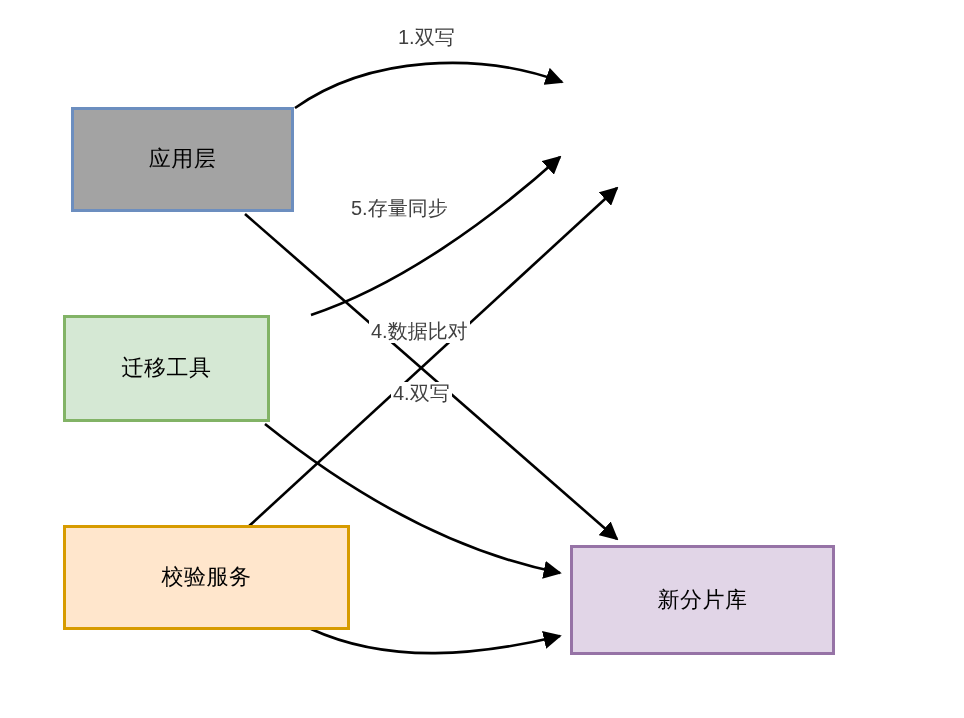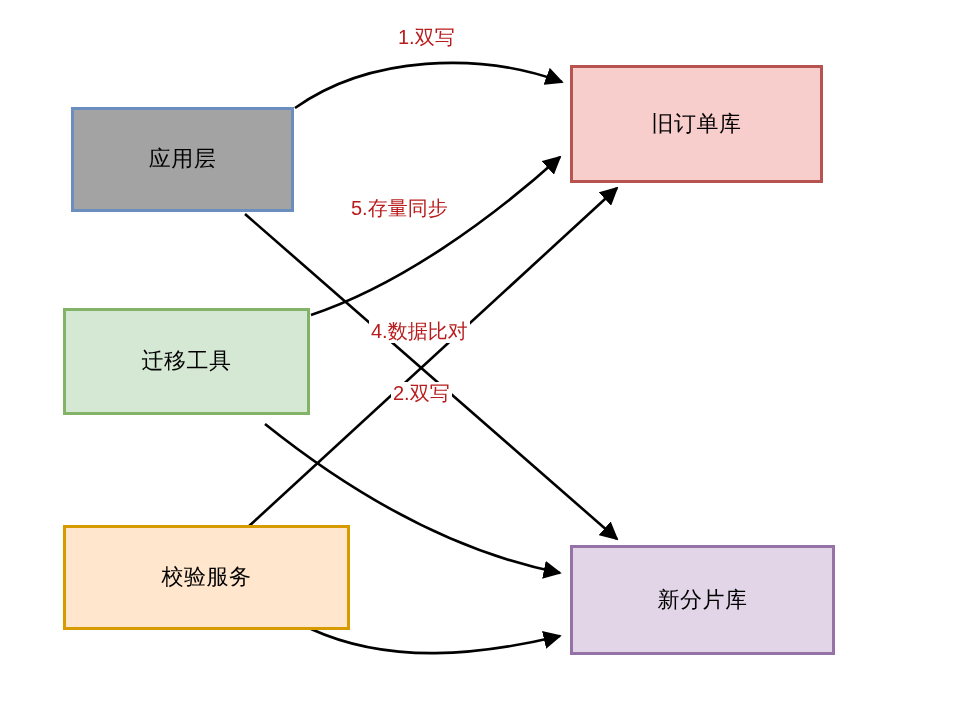--- a/index.html
+++ b/index.html
@@ -37,21 +37,21 @@
   .node-label {
     font-size: 22px;
     line-height: 1.2;
     color: #000000;
     letter-spacing: 0.5px;
     user-select: none;
   }
   .edge-label {
     position: absolute;
     font-size: 20px;
-    color: #b91c1c;
+    color: #404040;
     white-space: nowrap;
     background: #ffffff;
     padding: 0 2px;
     line-height: 1.15;
     user-select: none;
   }
 </style>
 </head>
 <body>
 
@@ -74,37 +74,34 @@
 
     <path d="M 265 424 C 360 500, 460 553, 560 573" fill="none" stroke="#000000" stroke-width="2.6" marker-end="url(#arrow)"></path>
 
     <path d="M 311 629 C 390 665, 480 655, 560 636" fill="none" stroke="#000000" stroke-width="2.6" marker-end="url(#arrow)"></path>
   </svg>
 
   <div class="node" style="left: 71px; top: 107px; width: 223px; height: 105px; background: #a3a3a3; border-color: rgb(108, 142, 191);">
     <span class="node-label">应用层</span>
   </div>
 
-  <div class="node" style="left: 63px; top: 308px; width: 247px; height: 107px; background: rgb(213, 232, 212); border-color: rgb(130, 179, 102);">
+  <div class="node" style="left: 63px; top: 315px; width: 207px; height: 107px; background: rgb(213, 232, 212); border-color: rgb(130, 179, 102);">
     <span class="node-label">迁移工具</span>
   </div>
 
   <div class="node" style="left: 63px; top: 525px; width: 287px; height: 105px; background: rgb(255, 230, 204); border-color: rgb(215, 155, 0);">
     <span class="node-label">校验服务</span>
   </div>
 
-  <div class="node" style="left: 570px; top: 65px; width: 253px; height: 118px; background: rgb(248, 206, 204); border-color: rgb(184, 84, 80);">
-    <span class="node-label">旧订单库</span>
-  </div>
 
   <div class="node" style="left: 570px; top: 545px; width: 265px; height: 110px; background: rgb(225, 213, 231); border-color: rgb(150, 115, 166);">
     <span class="node-label">新分片库</span>
   </div>
 
   <div class="edge-label" style="left: 396px; top: 26px;">1.双写</div>
 
   <div class="edge-label" style="left: 349px; top: 197px;">5.存量同步</div>
 
   <div class="edge-label" style="left: 369px; top: 320px;">4.数据比对</div>
 
-  <div class="edge-label" style="left: 391px; top: 382px;">2.双写</div>
+  <div class="edge-label" style="left: 391px; top: 382px;">4.双写</div>
 
 </div>
 
 </body></html>

